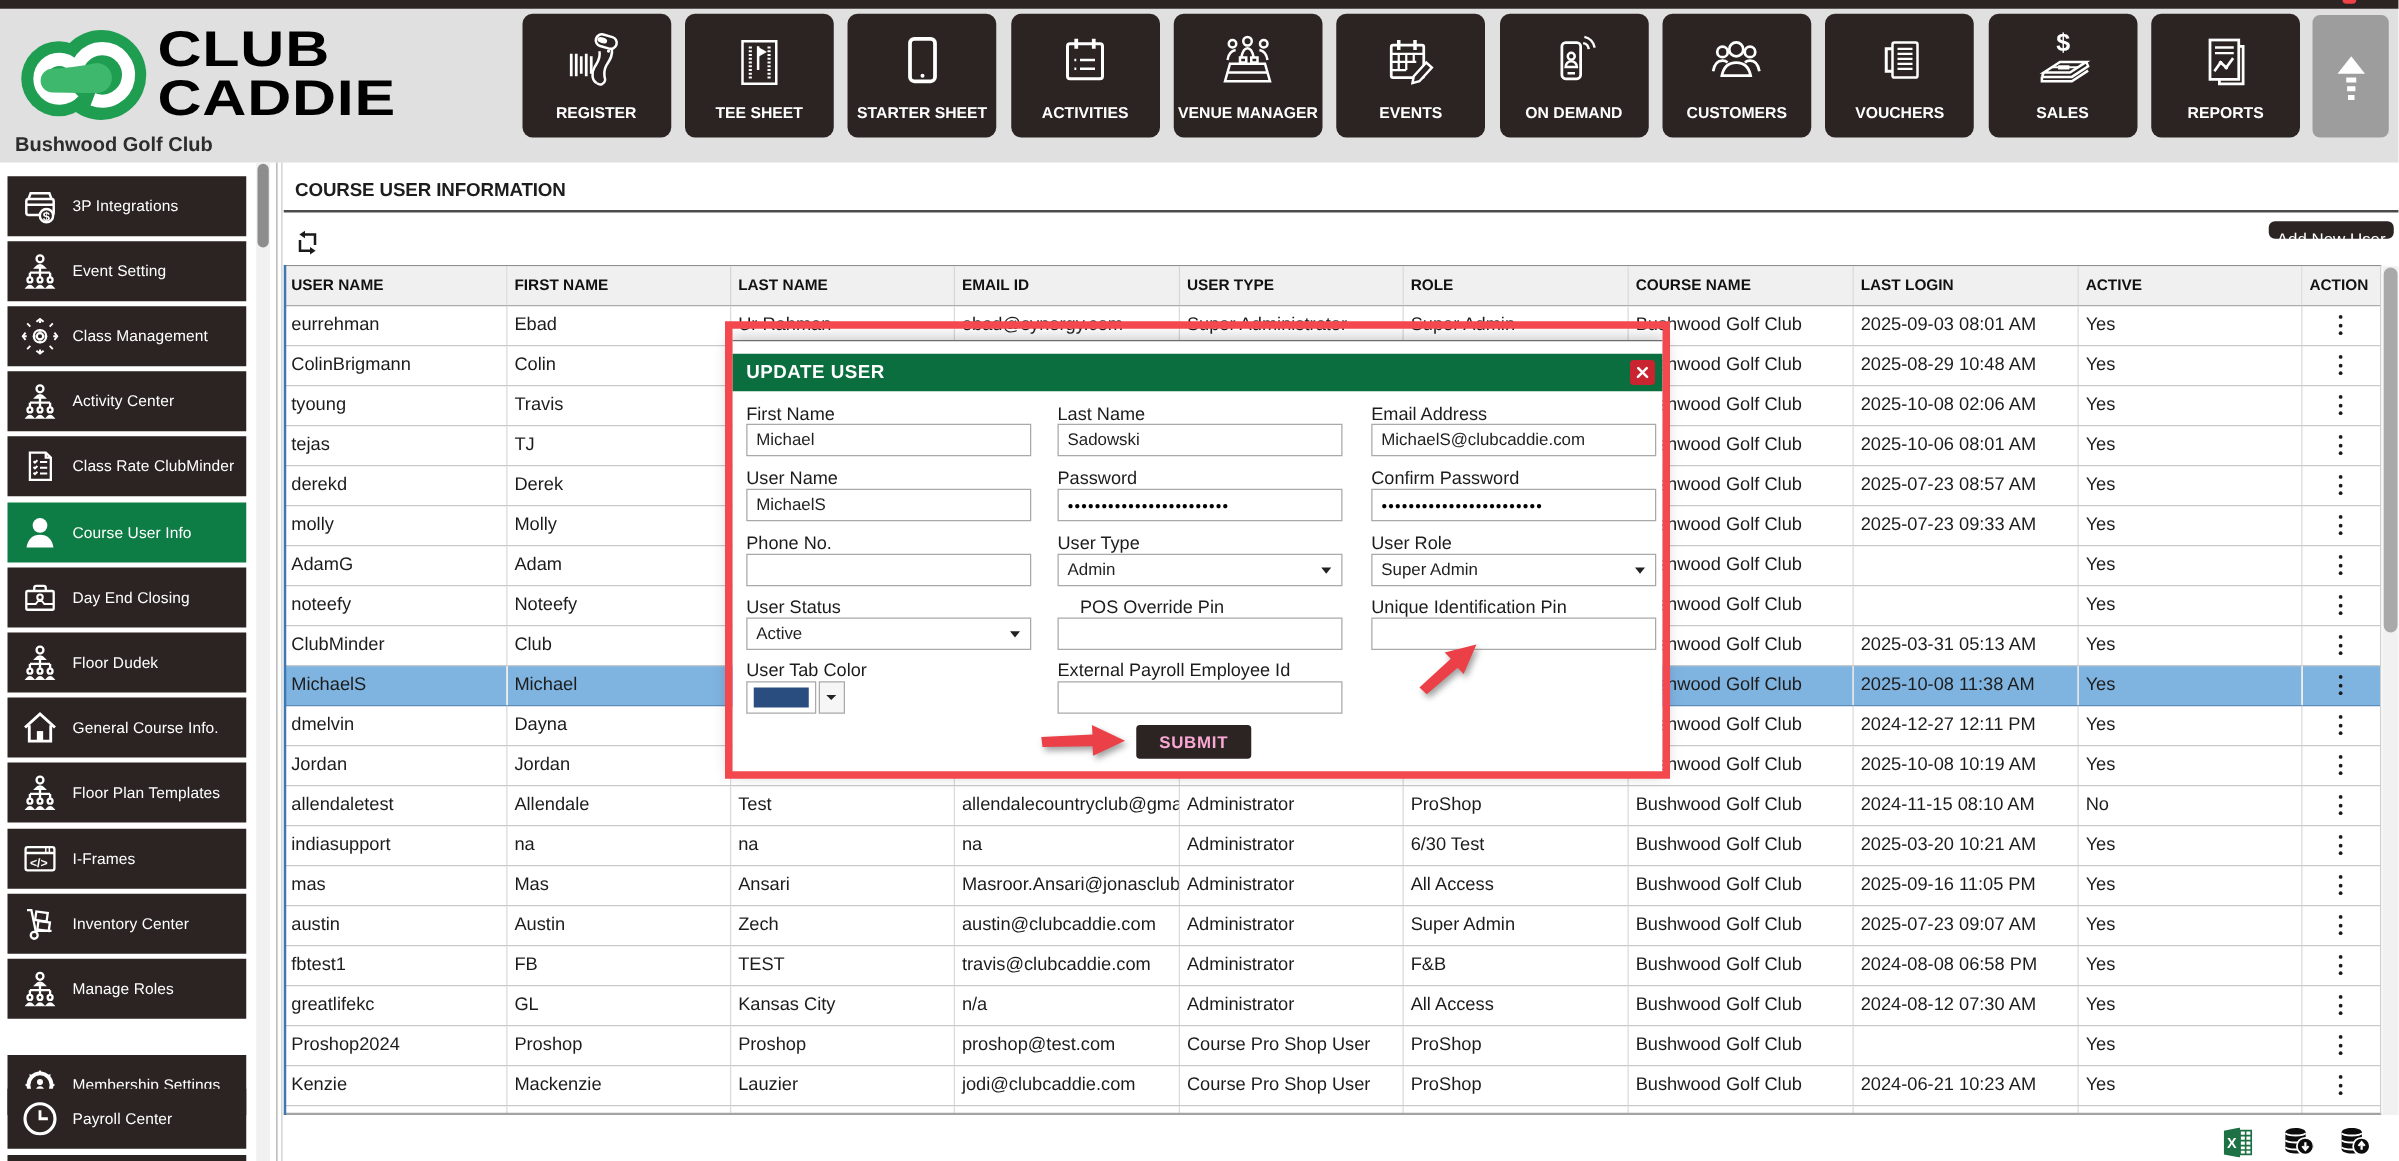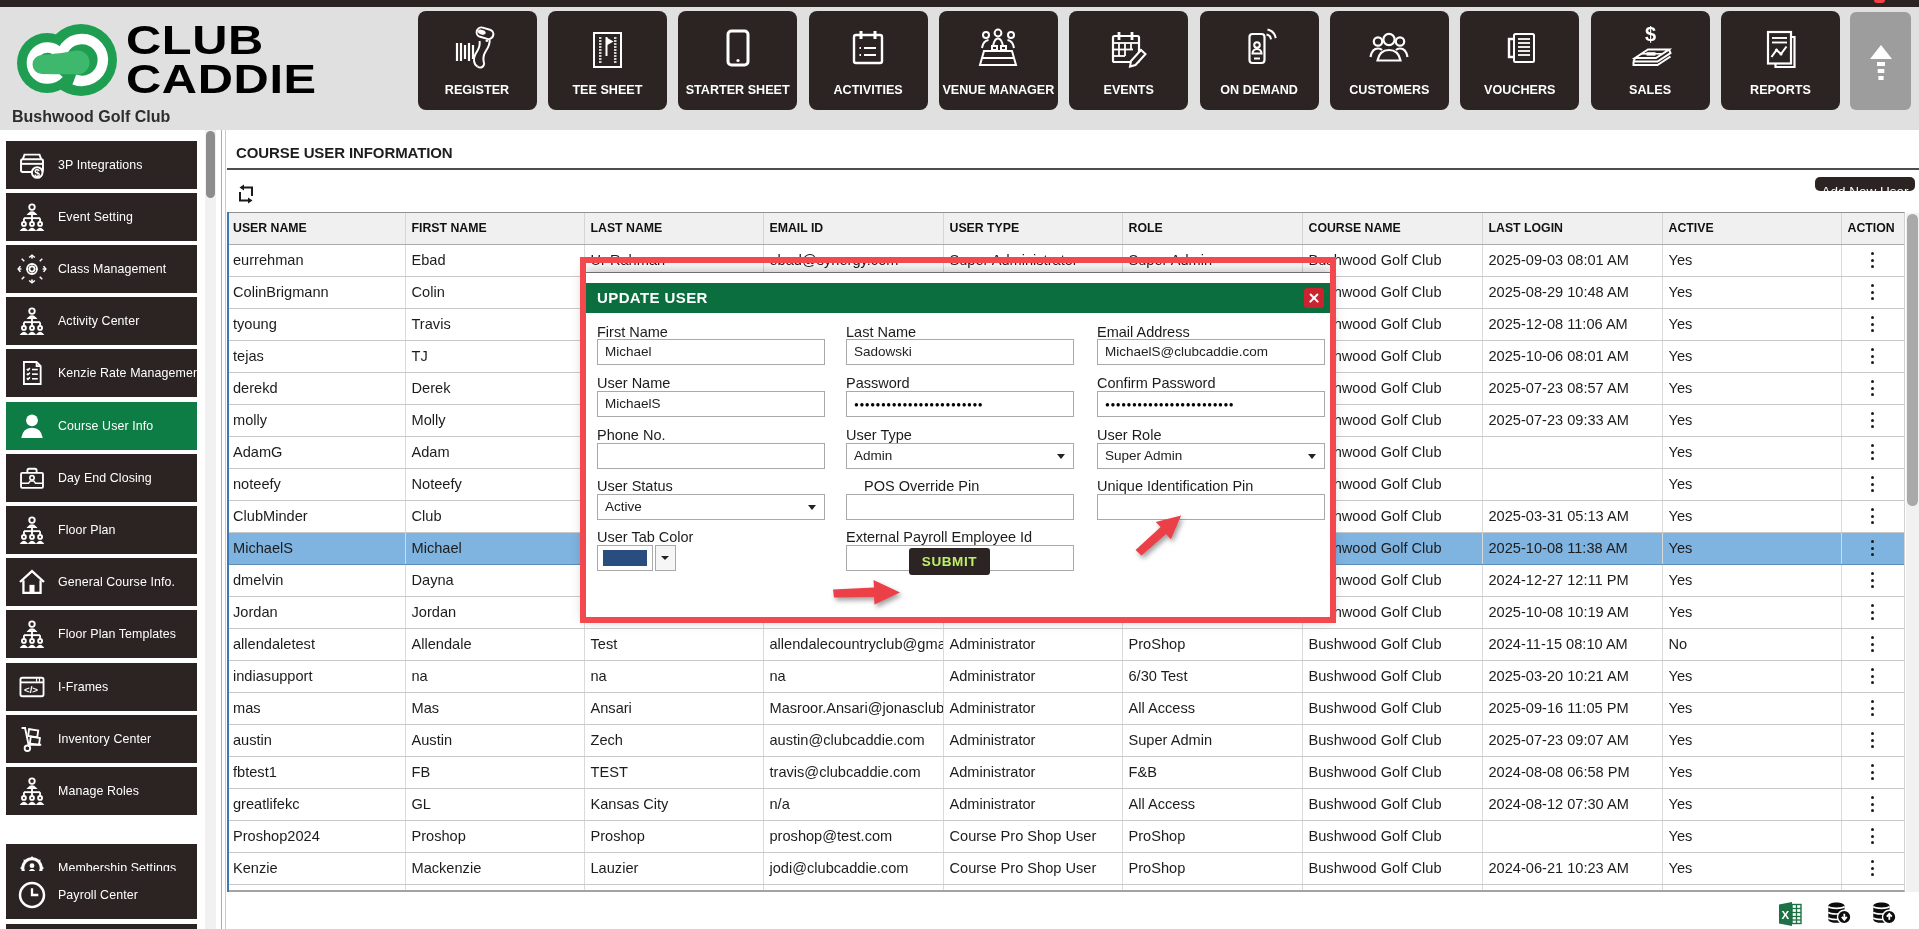--- a/index.html
+++ b/index.html
@@ -52,22 +52,22 @@
 #mx{left:1304px;top:288px;width:20px;height:20px;background:#c9242f;border-radius:3px}
 #mx:before,#mx:after{content:"";position:absolute;left:4px;top:8.8px;width:12px;height:2.4px;background:#fff;border-radius:1px}
 #mx:before{transform:rotate(45deg)}
 #mx:after{transform:rotate(-45deg)}
 .mlab{position:absolute;font-size:14.5px;color:#1c1c1c;white-space:nowrap}
 .minp{position:absolute;width:228px;height:26px;border:1px solid #a9a9a9;background:#fff;
  font-size:13.5px;color:#222;line-height:24px;padding-left:7px;white-space:nowrap;overflow:hidden}
 .mdd{position:absolute;width:0;height:0;border-left:4px solid transparent;
  border-right:4px solid transparent;border-top:5px solid #222}
 .pw{font-size:8px;letter-spacing:0.55px;line-height:26px;color:#000;overflow:hidden}
-#submit{left:909px;top:548px;width:81px;height:27px;background:#2b2423;border-radius:3px;
- color:#bef264;font-size:13.5px;font-weight:bold;letter-spacing:.6px;text-align:center;line-height:27px}
+#submit{left:909px;top:580px;width:92px;height:27px;background:#2b2423;border-radius:3px;
+ color:#f9a8d4;font-size:13.5px;font-weight:bold;letter-spacing:.6px;text-align:center;line-height:27px}
 
 #redbox{left:580px;top:257px;width:756px;height:366px;border:6px solid #f2484e;z-index:40}
 .arrow{z-index:41;filter:drop-shadow(2px 3px 2.5px rgba(80,80,80,.55))}
 #toprd{left:1874px;top:0;width:11px;height:3px;background:#ef4146;border-radius:0 0 3px 3px}
 </style></head>
 <body>
 <div id="page">
 
 <div class="abs" id="hdr"></div>
     <div class="abs" id="topbar"></div>
@@ -323,21 +323,21 @@
 <g stroke-width="1.4">
             <path d="M8.5 9.5 l1 1 l1.7 -1.7"></path>
             <line x1="13" y1="10" x2="18" y2="10"></line>
 <path d="M8.5 13.5 l1 1 l1.7 -1.7"></path>
             <line x1="13" y1="14" x2="18" y2="14"></line>
 <path d="M8.5 17.5 l1 1 l1.7 -1.7"></path>
             <line x1="13" y1="18" x2="18" y2="18"></line>
           </g>
 </svg>
       </div>
-      <div class="slbl">Kenzie Rate Management</div>
+      <div class="slbl">Class Rate ClubMinder</div>
     </div>
 <div class="abs sbtn active" style="top:401.5px">
       <div class="sico">
         <svg width="34" height="34" viewBox="0 0 30 30">
 <circle cx="15" cy="10" r="5.2" fill="#fff"></circle>
 <path d="M5.5 25.5 q1.5 -9 9.5 -9 q8 0 9.5 9 z" fill="#fff"></path>
 </svg>
       </div>
       <div class="slbl">Course User Info</div>
     </div>
@@ -363,21 +363,21 @@
           <line x1="13" y1="14" x2="13" y2="17"></line>
           <line x1="20" y1="14" x2="20" y2="17"></line>
 <circle cx="6" cy="19" r="1.7"></circle>
           <circle cx="13" cy="19" r="1.7"></circle>
           <circle cx="20" cy="19" r="1.7"></circle>
 <path d="M4 24.4 q2 -2.4 4 0 z"></path>
           <path d="M11 24.4 q2 -2.4 4 0 z"></path>
           <path d="M18 24.4 q2 -2.4 4 0 z"></path>
 </svg>
       </div>
-      <div class="slbl">Floor Plan</div>
+      <div class="slbl">Floor Dudek</div>
     </div>
 <div class="abs sbtn" style="top:558.1px">
       <div class="sico">
         <svg width="32" height="32" viewBox="0 0 28 28" fill="none" stroke="#fff" stroke-width="2">
 <path d="M3.5 14 L14 4.5 L24.5 14"></path>
 <path d="M6.5 12.5 V23.5 H21.5 V12.5"></path>
 <rect x="11.8" y="16.5" width="4.4" height="7" fill="#fff" stroke="none"></rect>
 </svg>
       </div>
       <div class="slbl">General Course Info.</div>
@@ -545,21 +545,21 @@
             </td>
           </tr>
           <tr>
             <td>tyoung</td>
             <td>Travis</td>
             <td>Young</td>
             <td>travis@clubcaddie.com</td>
             <td>Administrator</td>
             <td>Super Admin</td>
             <td>Bushwood Golf Club</td>
-            <td>2025-12-08 11:06 AM</td>
+            <td>2025-10-08 02:06 AM</td>
             <td>Yes</td>
             <td class="act">
               <div class="dots">
                 <i></i>
                 <i></i>
                 <i></i>
               </div>
             </td>
           </tr>
           <tr>

